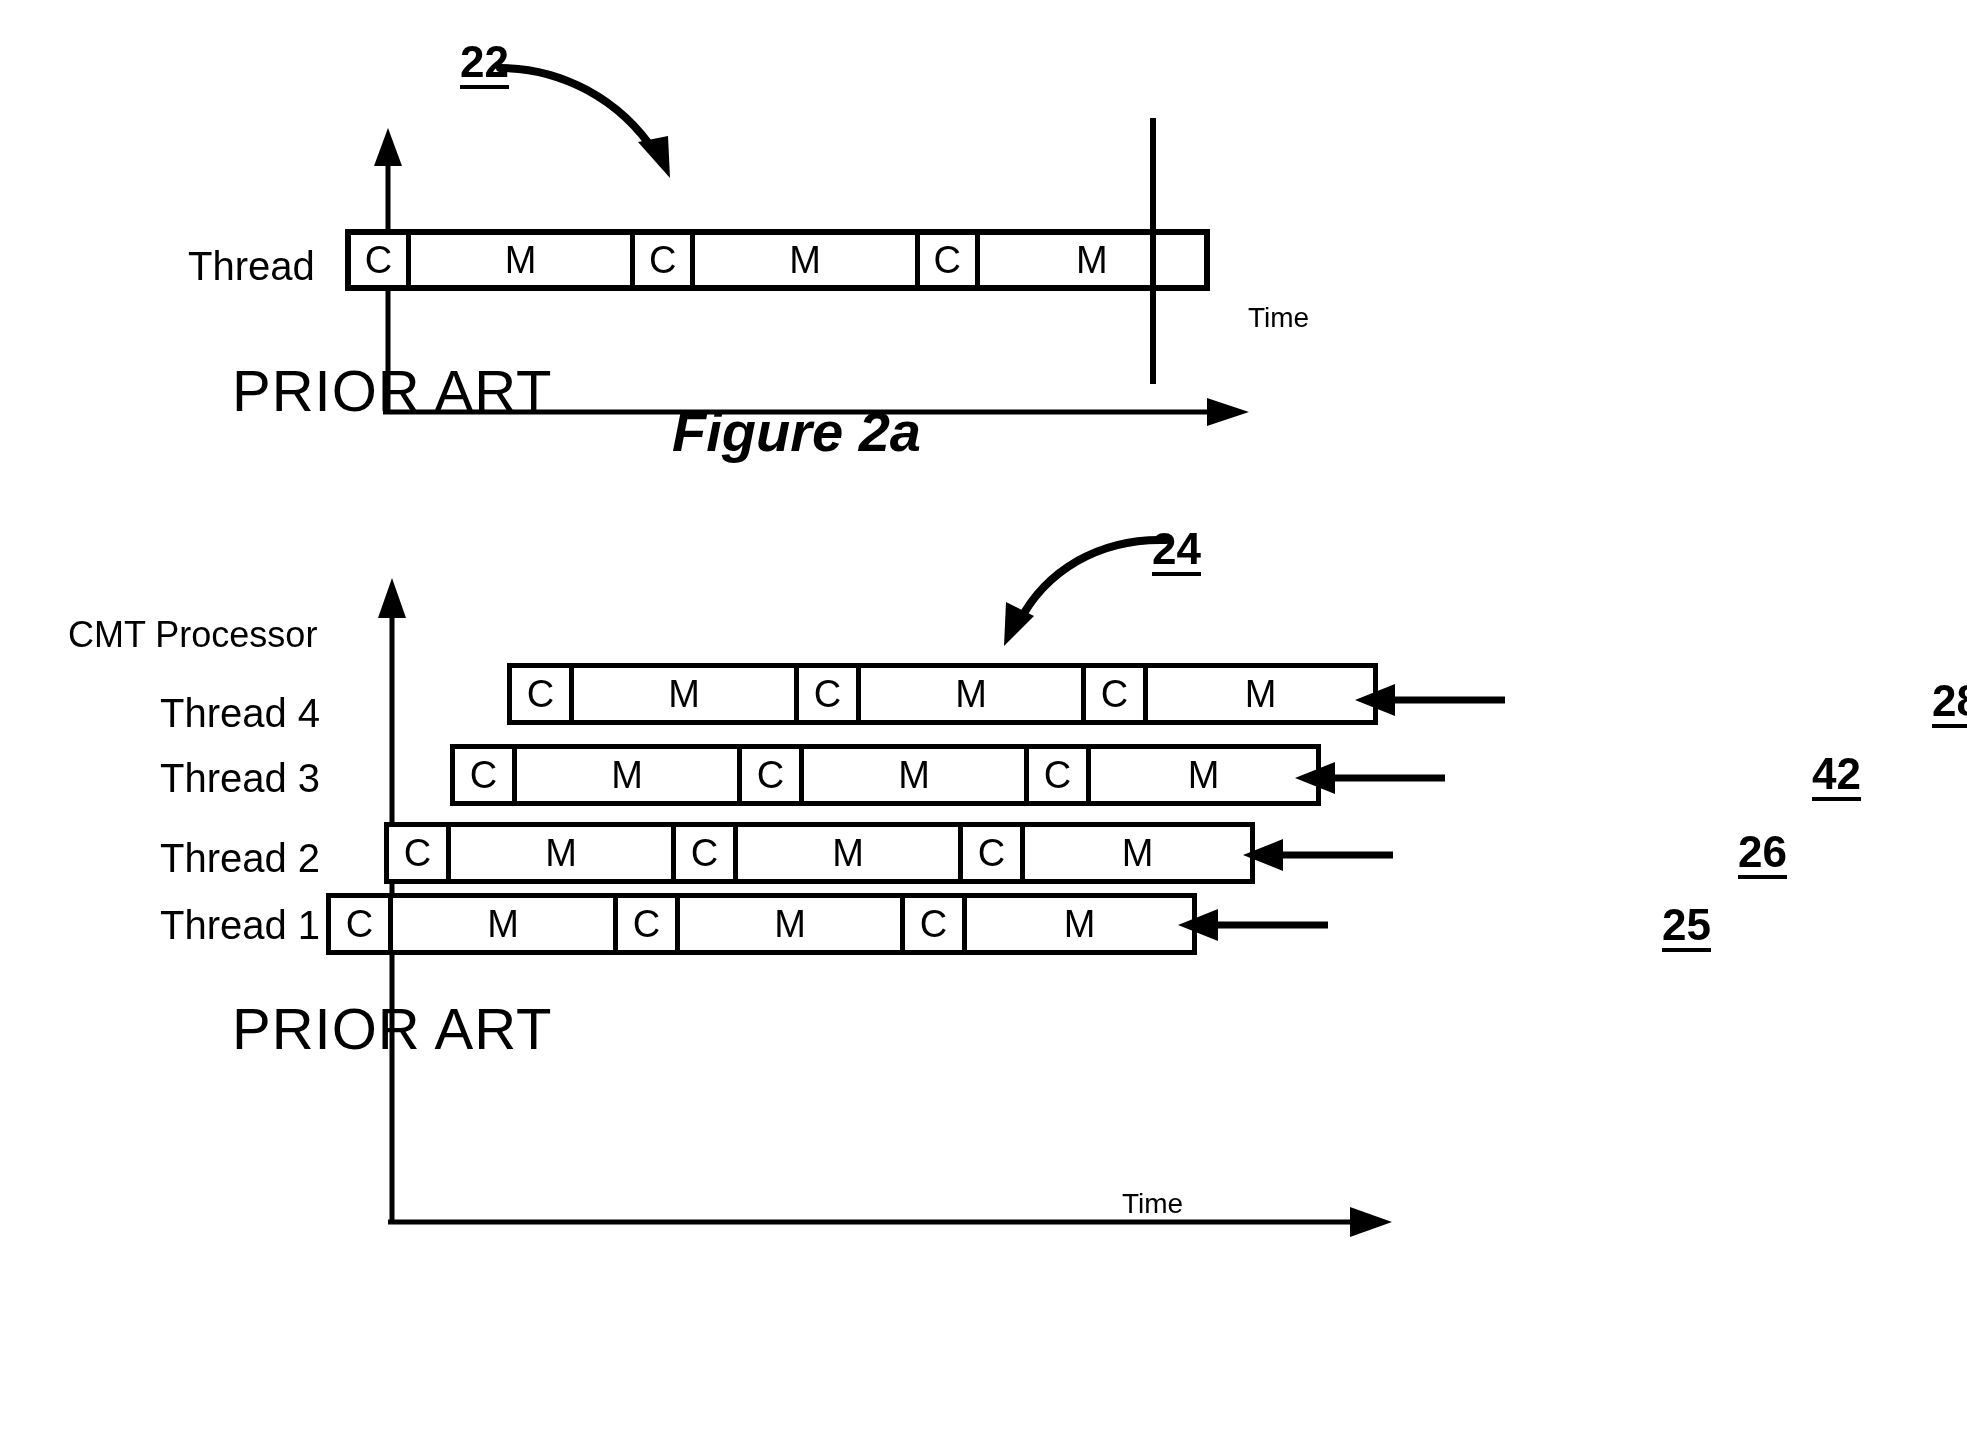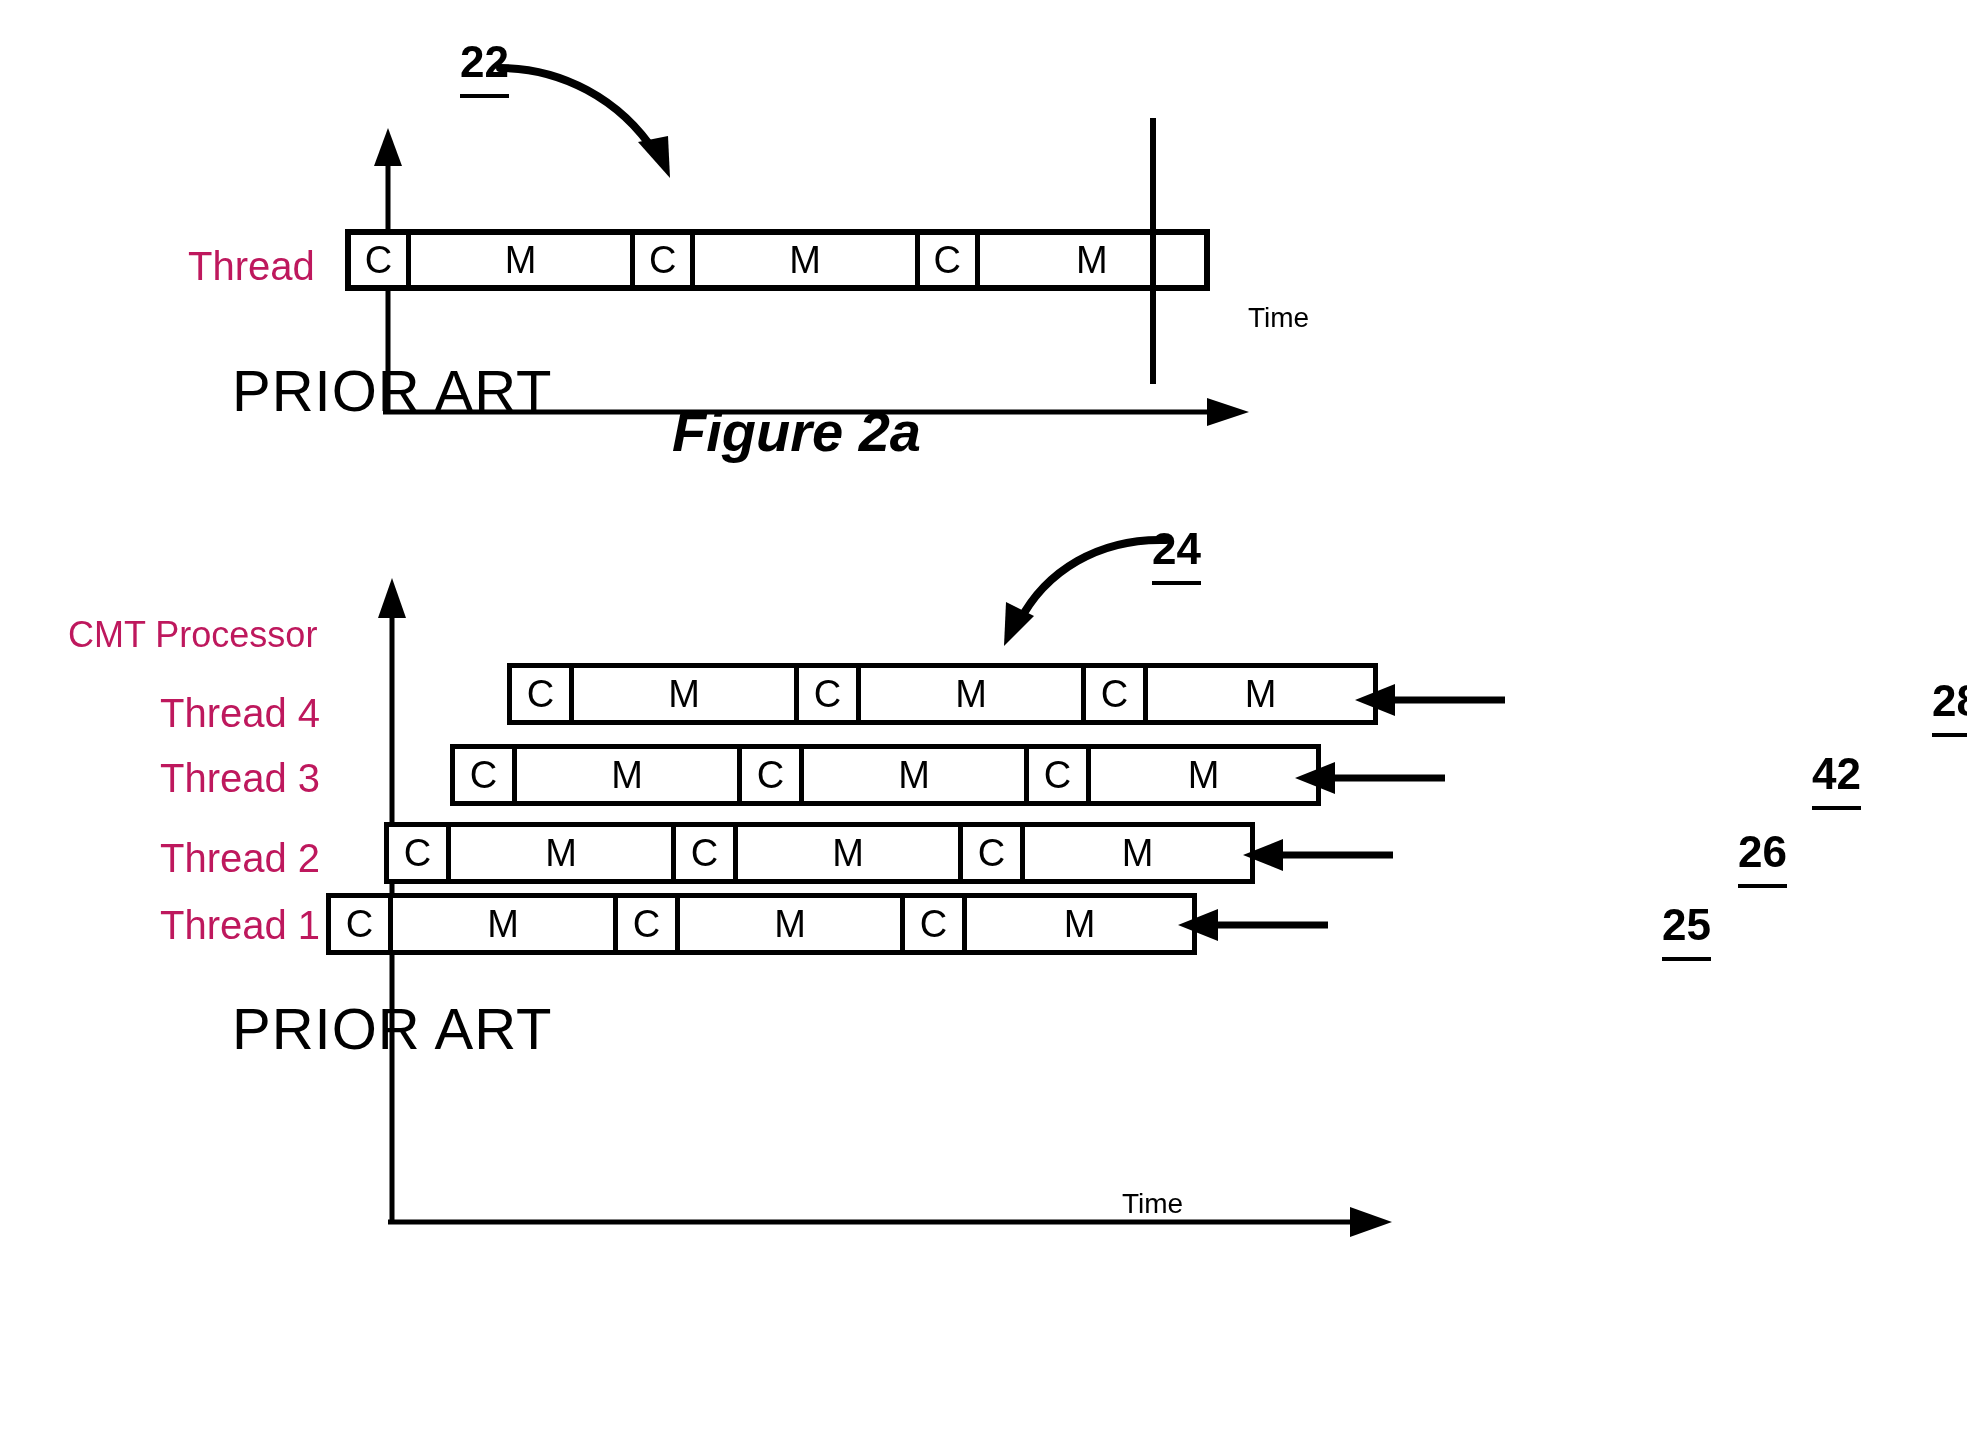--- a/index.html
+++ b/index.html
@@ -22,21 +22,21 @@
     height: 1439px;
   }
   .abs { position: absolute; }
 
   
   .axis-label {
     font-family: "Liberation Sans", sans-serif;
     font-size: 40px;
     line-height: 1;
     white-space: nowrap;
-    color: #be185d;
+    color: #000000;
   }
   .axis-label.small {
     font-size: 36px;
   }
   .time-label {
     font-family: Liberation Sans, sans-serif;
     font-size: 28px;
     line-height: 1;
     white-space: nowrap;
   }
@@ -55,21 +55,21 @@
     line-height: 1;
     white-space: nowrap;
   }
   .ref-num {
     font-family: "Liberation Sans", sans-serif;
     font-size: 44px;
     font-weight: 600;
     line-height: 1;
     white-space: nowrap;
     border-bottom: 4px solid #000;
-    padding-bottom: 10px;
+    padding-bottom: 1px;
   }
 
   
   .bar {
     position: absolute;
     display: flex;
     box-sizing: border-box;
     border: 5px solid #000;
     background: #fff;
     height: 62px;

